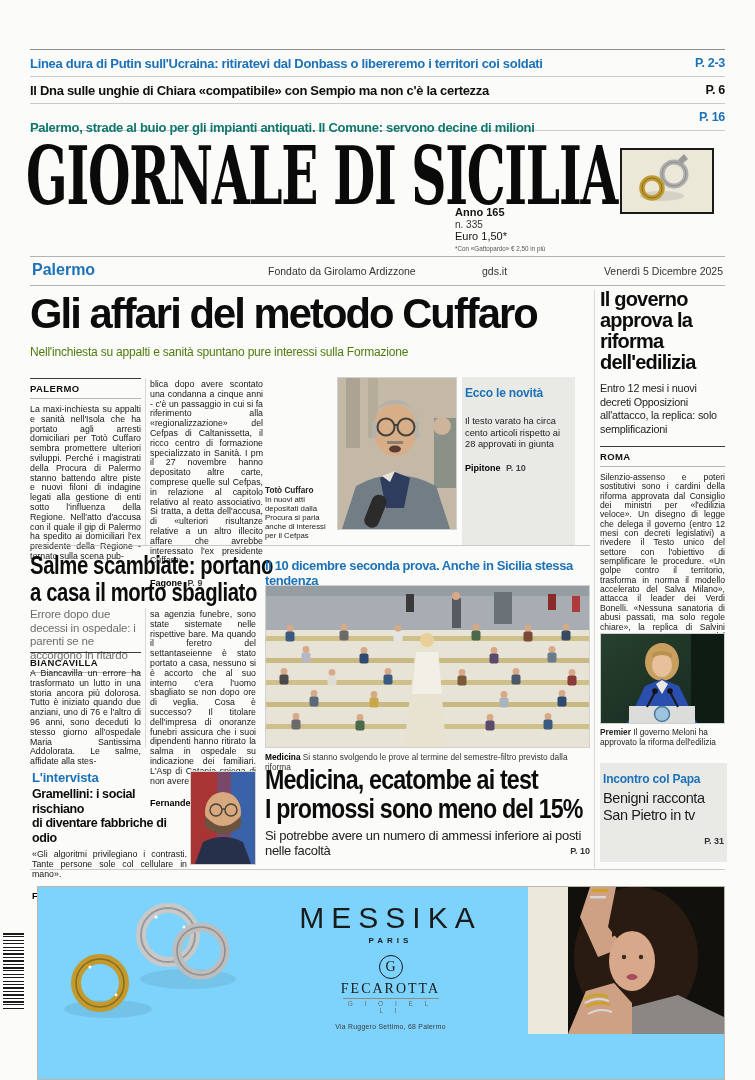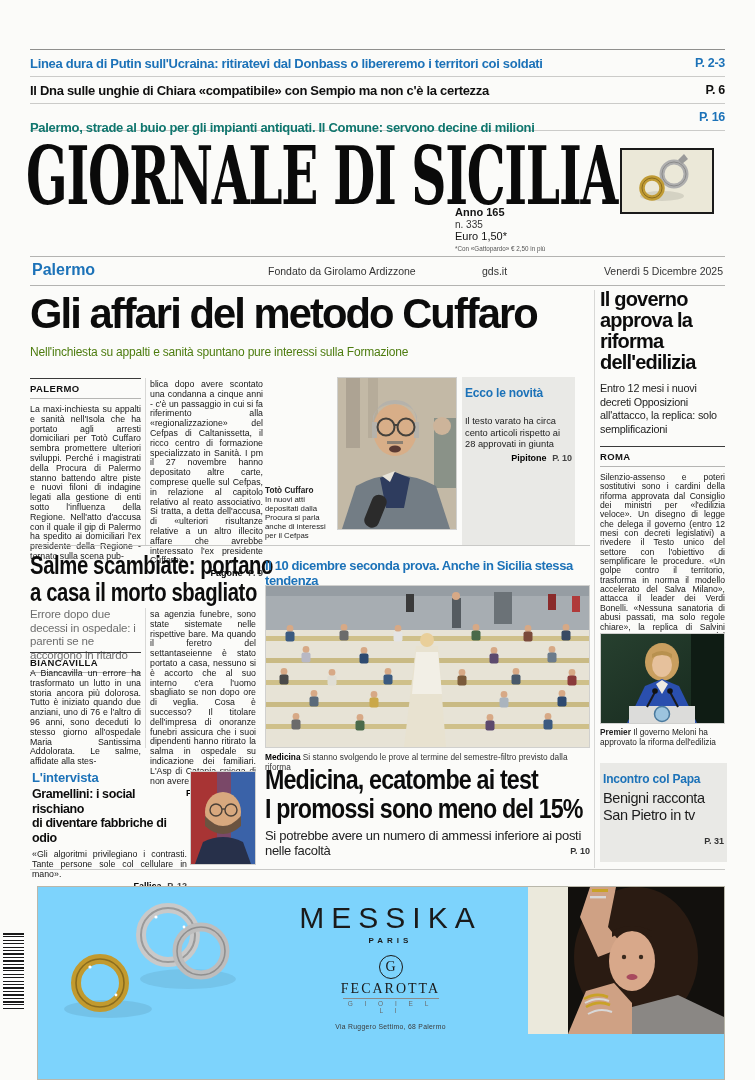--- a/index.html
+++ b/index.html
@@ -36,21 +36,21 @@
   .lead-headline{left:30px;top:289px;font-size:43px;font-weight:bold;letter-spacing:-2px;
         white-space:nowrap;color:#0c0c0c;transform:scale(0.97,1);transform-origin:0 0;}
   .lead-subhead{left:30px;top:345px;width:562px;font-size:12px;letter-spacing:-0.2px;color:#4d7c0f;}
   .kicker{font-size:9.5px;font-weight:bold;letter-spacing:0.4px;color:#111;
         border-top:1px solid #3a3a3a;border-bottom:1px solid #b5b5b3;padding:4px 0;}
   .serif{font-family:Liberation Sans, sans-serif;font-size:8.8px;line-height:9.8px;
         text-align:justify;color:#161616;}
   .col1{left:30px;top:378px;width:111px;}
   .col1 .serif{margin-top:6px;}
   .col2{left:150px;top:380px;width:113px;}
-  .byline{text-align:right;font-size:9px;margin-top:2px;}
+  .byline{text-align:left;font-size:9px;margin-top:12px;}
   .byline b{color:#000;} .byline span{color:#444;margin-left:3px;font-weight:bold;}
   .vline{width:1px;background:#d8d8d6;}
   .caption{left:265px;top:486px;width:67px;font-size:7.8px;line-height:9px;color:#222;}
   .caption b{display:block;font-size:8.2px;}
   .photo{border:1px solid #d0d0ce;box-sizing:border-box;}
   .cuffaro-photo{left:337px;top:377px;width:120px;height:153px;}
 
   .graybox{background:#e9e9e6;box-sizing:border-box;padding:9px 3px;}
   .fin-box{left:462px;top:377px;width:113px;height:169px;}
   .boxkicker{color:#1c72b8;font-weight:bold;font-size:12px;letter-spacing:-0.2px;}

